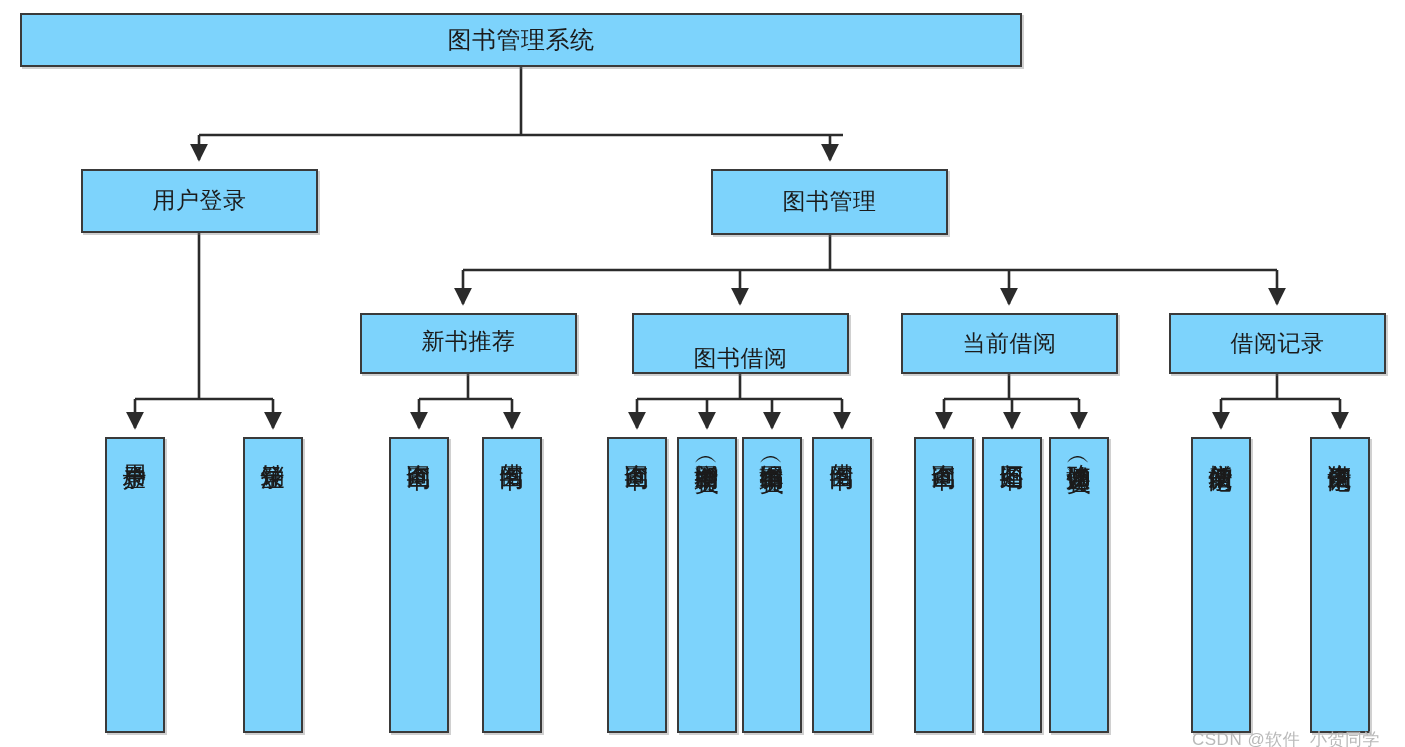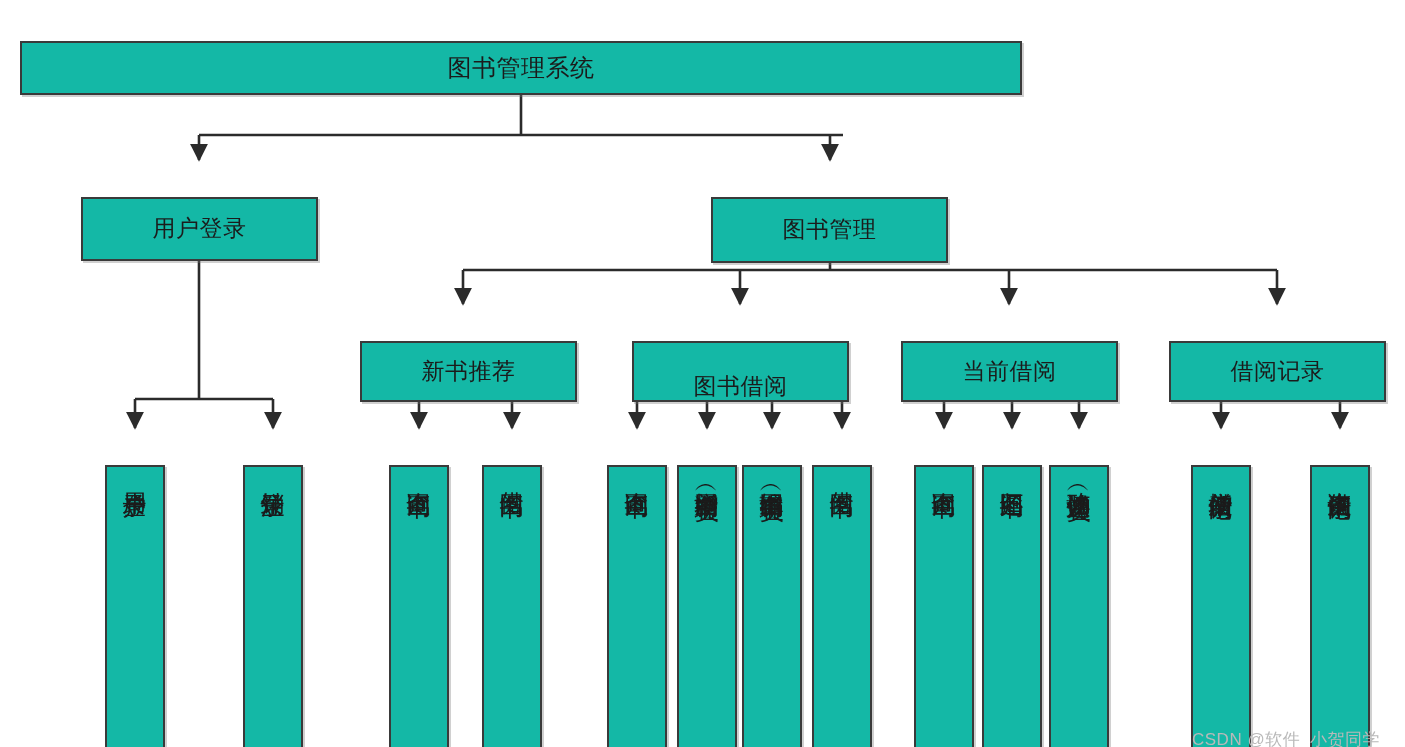--- a/index.html
+++ b/index.html
@@ -24,26 +24,25 @@
     left: 0;
     top: 0;
     width: 1405px;
     height: 747px;
     pointer-events: none;
   }
   .node {
     position: absolute;
     box-sizing: border-box;
     border: 2.5px solid #3a3a3a;
-    background: #14b8a6;
+    background: #7dd3fc;
     display: flex;
     align-items: center;
     justify-content: center;
     box-shadow: 2px 2px 0 rgba(120,120,120,0.35);
-    margin-top: 28px;
   }
   .node .label {
     display: block;
     text-align: center;
     line-height: 1.12;
     white-space: nowrap;
     color: #1b1b1b;
   }
   
   .node.horiz .label {
@@ -137,21 +136,21 @@
   </div>
 
   <div class="node horiz" style="left:81px; top:169px; width:237px; height:64px;">
     <span class="label">用户登录</span>
   </div>
 
   <div class="node horiz" style="left:711px; top:169px; width:237px; height:66px;">
     <span class="label">图书管理</span>
   </div>
 
-  <div class="node horiz" style="left:360px; top:313px; width:217px; height:61px;">
+  <div class="node horiz" style="left:360px; top:313px; width:217px; height:61px;font-family:Liberation Mono, monospace;">
     <span class="label">新书推荐</span>
   </div>
 
   <div class="node horiz" style="left:632px; top:313px; width:217px; height:61px;align-items:flex-end;">
     <span class="label">图书借阅</span>
   </div>
 
   <div class="node horiz" style="left:1169px; top:313px; width:217px; height:61px;">
     <span class="label">借阅记录</span>
   </div>

